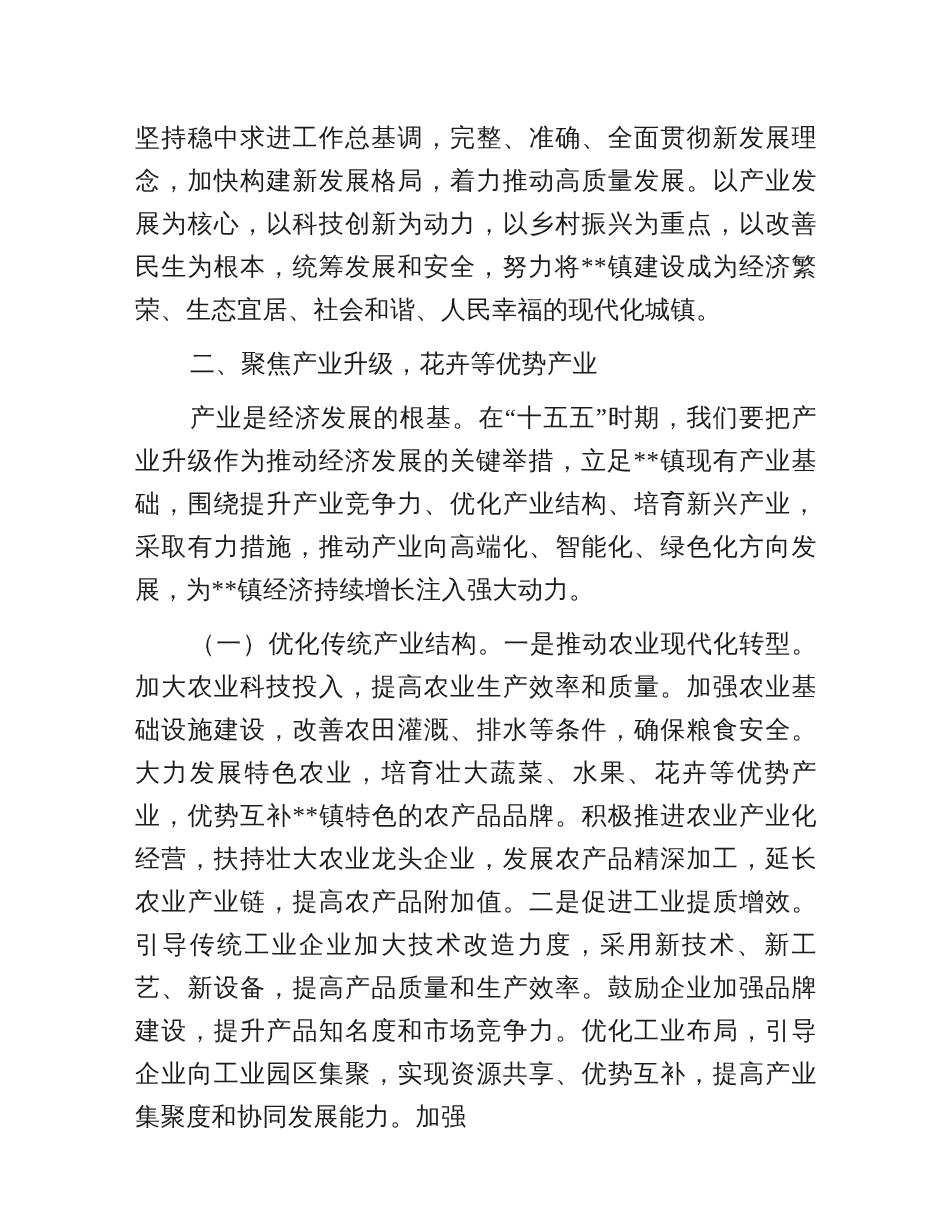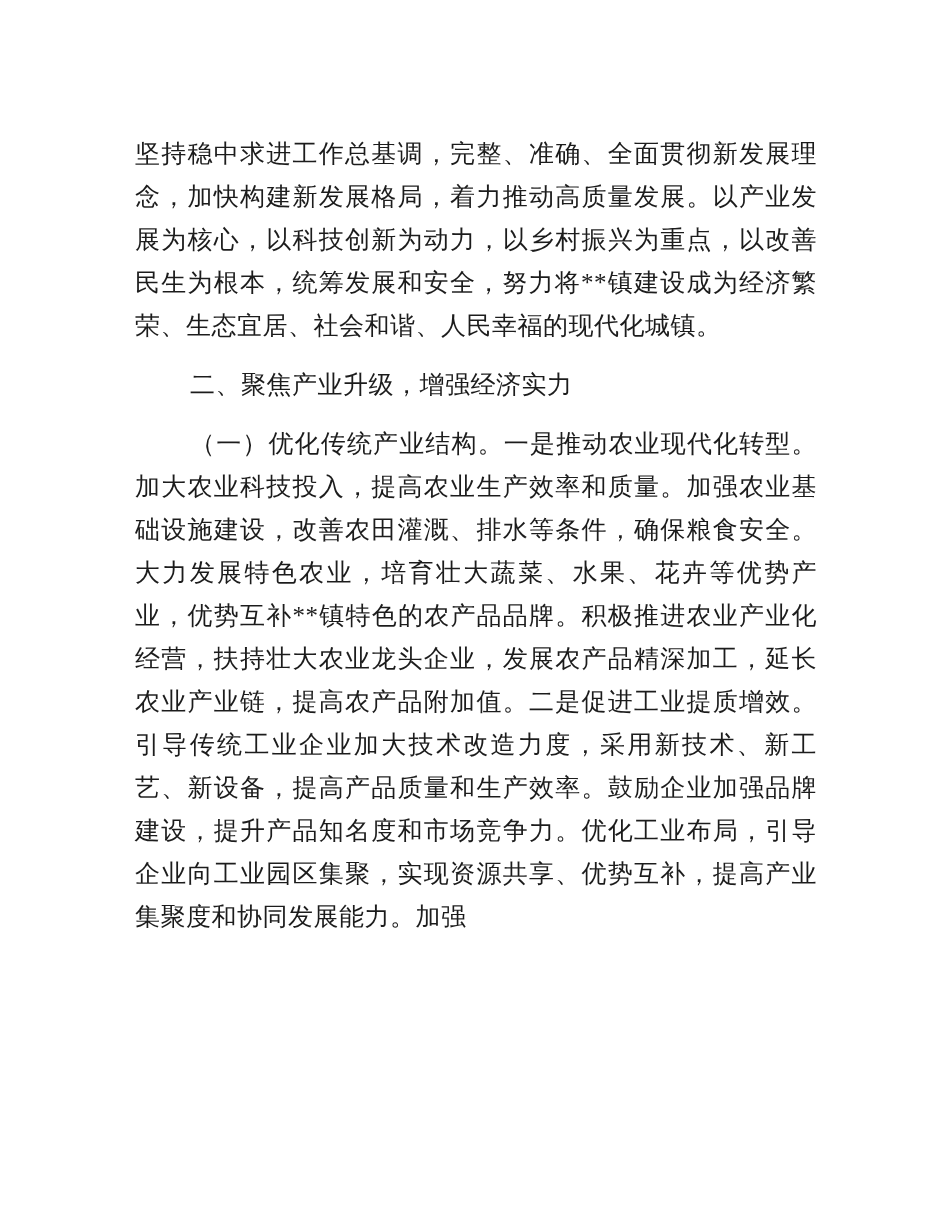--- a/index.html
+++ b/index.html
@@ -15,34 +15,35 @@
     padding: 116px 133px 0 135px;
     background: var(--bg, #ffffff);
     color: var(--fg, #1c1c1c);
     font-family: "Liberation Serif", "DejaVu Serif", serif;
     font-size: 25px;
     line-height: 43px;
     text-align: justify;
     overflow: hidden;
   }
   .para {
-    margin: 16px 0 11px 0;
+    margin: 0 0 11px 0;
     text-indent: 2.2em;
     letter-spacing: 0.5px;
   }
   .para.no-indent {
     text-indent: 0;
   }
   .para.heading {
     font-weight: normal; 
   }
 </style>
 </head>
 <body>
 
 <div class="page">
   <p class="para no-indent">坚持稳中求进工作总基调，完整、准确、全面贯彻新发展理念，加快构建新发展格局，着力推动高质量发展。以产业发展为核心，以科技创新为动力，以乡村振兴为重点，以改善民生为根本，统筹发展和安全，努力将**镇建设成为经济繁荣、生态宜居、社会和谐、人民幸福的现代化城镇。</p>
 
-  <p class="para heading">二、聚焦产业升级，增强经济实力</p>
+  <p class="para heading">二、聚焦产业升级，花卉等优势产业</p>
 
+  <p class="para">产业是经济发展的根基。在“十五五”时期，我们要把产业升级作为推动经济发展的关键举措，立足**镇现有产业基础，围绕提升产业竞争力、优化产业结构、培育新兴产业，采取有力措施，推动产业向高端化、智能化、绿色化方向发展，为**镇经济持续增长注入强大动力。</p>
 
   <p class="para">（一）优化传统产业结构。一是推动农业现代化转型。加大农业科技投入，提高农业生产效率和质量。加强农业基础设施建设，改善农田灌溉、排水等条件，确保粮食安全。大力发展特色农业，培育壮大蔬菜、水果、花卉等优势产业，优势互补**镇特色的农产品品牌。积极推进农业产业化经营，扶持壮大农业龙头企业，发展农产品精深加工，延长农业产业链，提高农产品附加值。二是促进工业提质增效。引导传统工业企业加大技术改造力度，采用新技术、新工艺、新设备，提高产品质量和生产效率。鼓励企业加强品牌建设，提升产品知名度和市场竞争力。优化工业布局，引导企业向工业园区集聚，实现资源共享、优势互补，提高产业集聚度和协同发展能力。加强</p>
 </div>
 
 </body></html>

